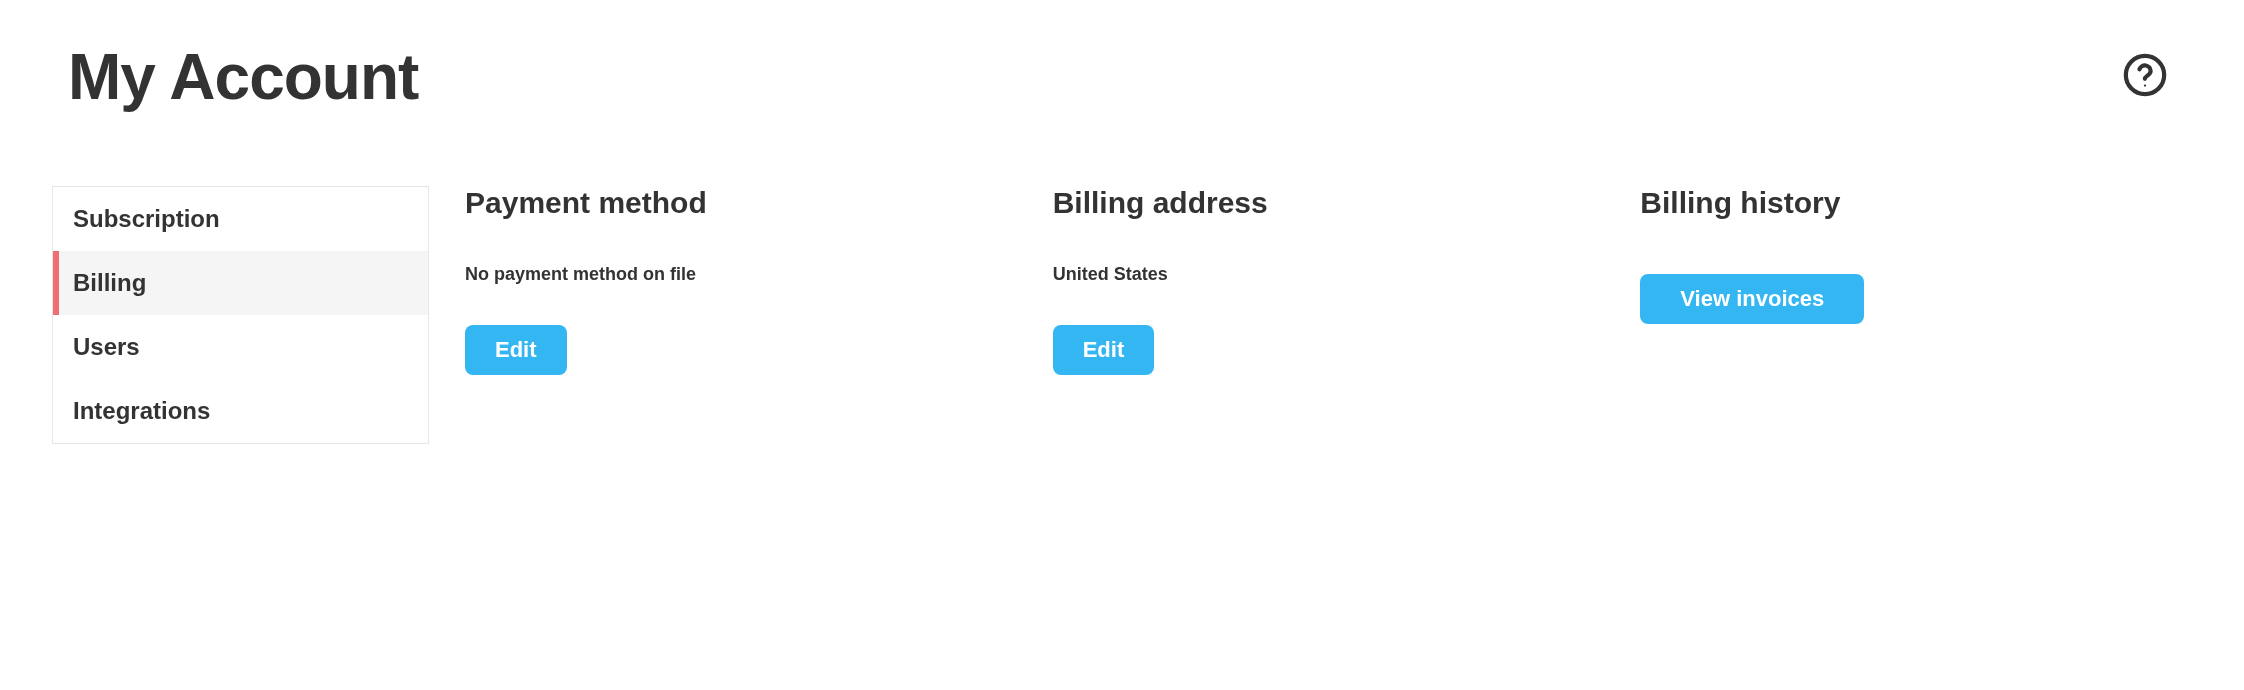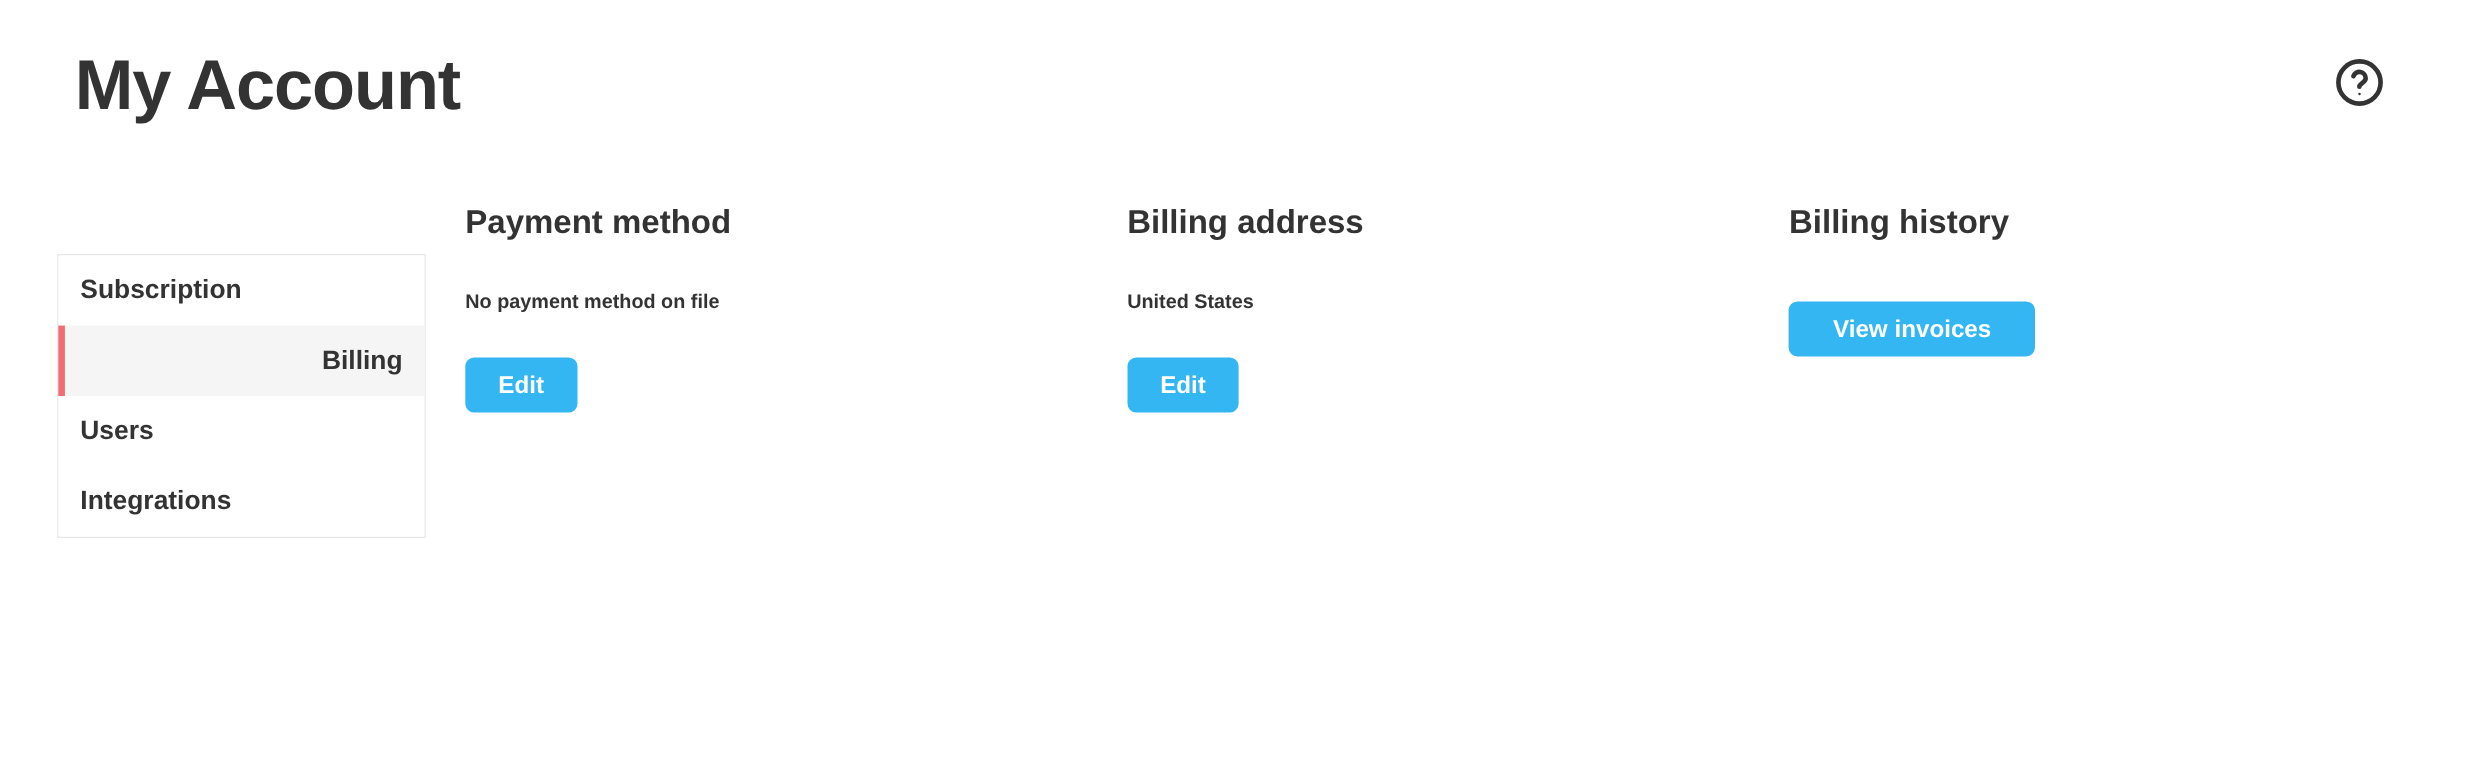--- a/index.html
+++ b/index.html
@@ -34,37 +34,35 @@
     font-weight: 800;
     color: #333333;
     margin: 0 0 72px 16px;
     letter-spacing: -1px;
   }
   .content {
     display: flex;
     align-items: flex-start;
   }
   .sidebar {
-    width: 335px;
+    width: 377px;
     border: 1px solid #e6e6e6;
     background: #ffffff;
     flex-shrink: 0;
-    margin-top: 45px;
   }
   .sidebar-item {
     padding: 18px 20px;
     font-size: 24px;
     font-weight: 700;
     color: #333333;
     cursor: pointer;
     position: relative;
   }
   .sidebar-item.active {
     background: #f5f5f5;
-    text-align: right;
   }
   .sidebar-item.active::before {
     content: "";
     position: absolute;
     left: 0;
     top: 0;
     bottom: 0;
     width: 6px;
     background: #ee6e73;
   }

